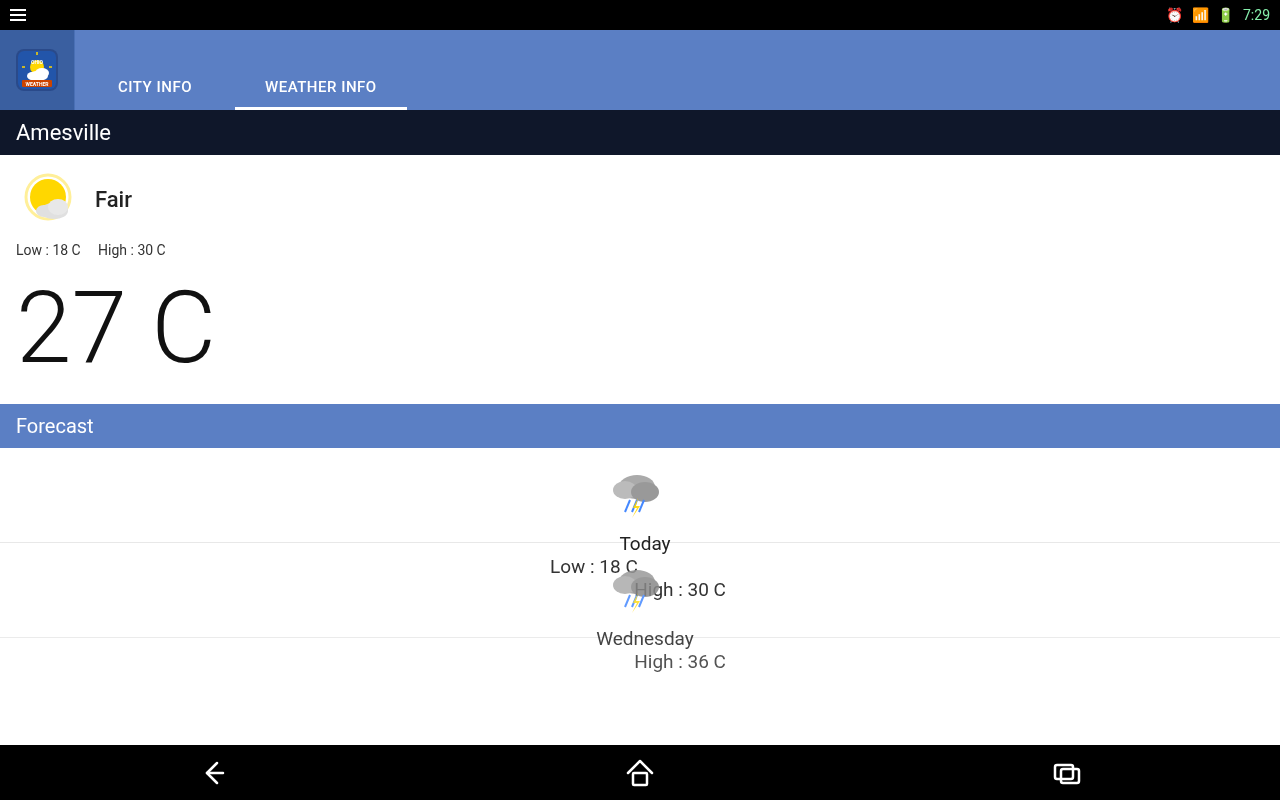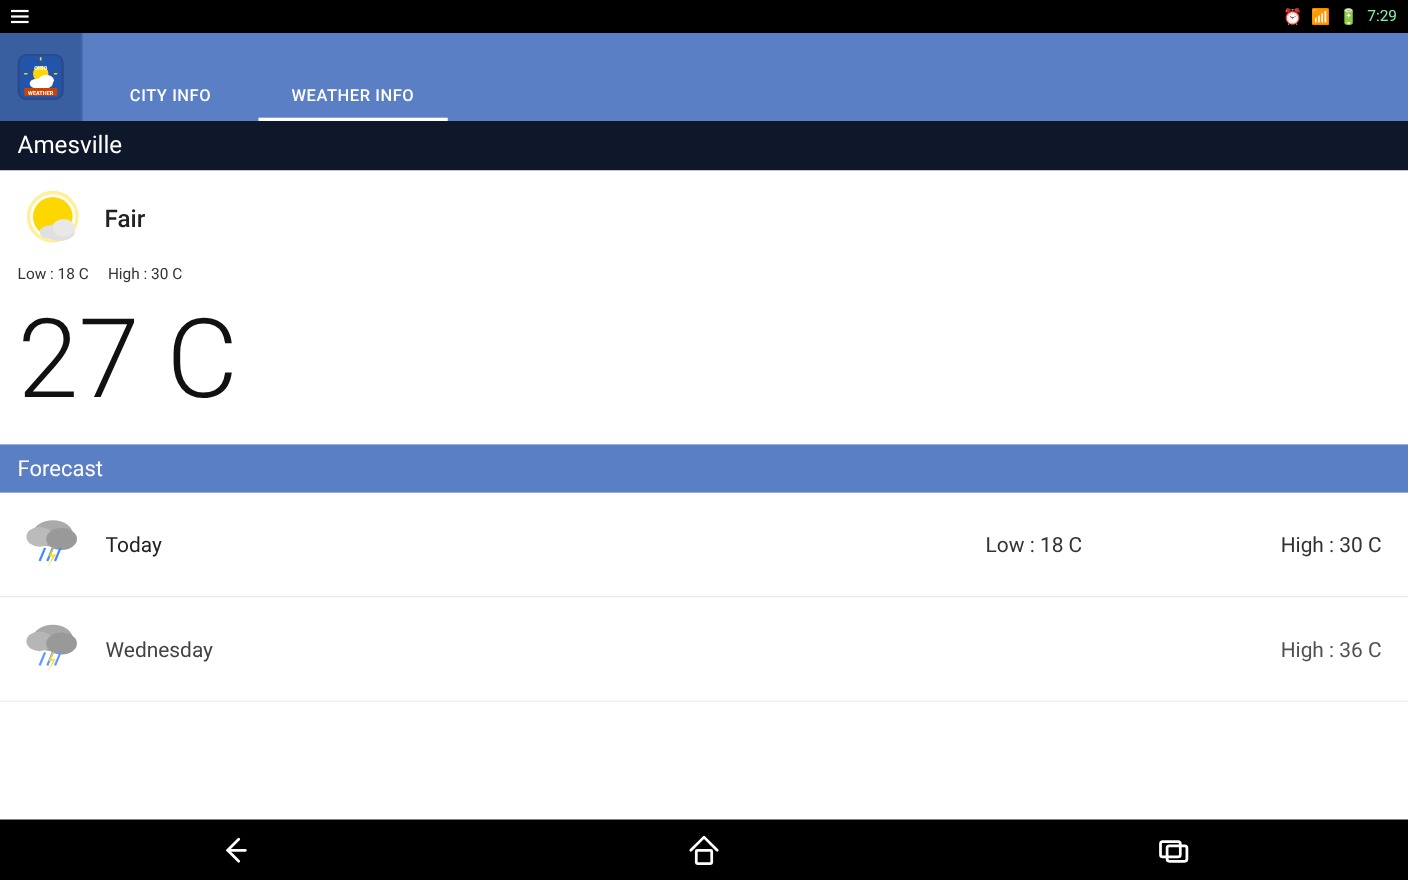--- a/index.html
+++ b/index.html
@@ -122,20 +122,21 @@
     }
     .forecast-title { color: #ffffff; font-size: 20px; font-weight: 400; }
 
     .forecast-list { background: #fff; flex: 1; overflow: hidden; }
     .forecast-item {
       display: flex;
       align-items: center;
       padding: 14px 16px;
       border-bottom: 1px solid #e8e8e8;
       height: 95px;
+      flex-direction: column;
     }
     .forecast-icon {
       width: 70px;
       height: 70px;
       flex-shrink: 0;
     }
     .forecast-day {
       flex: 1;
       font-size: 19px;
       color: #222;

